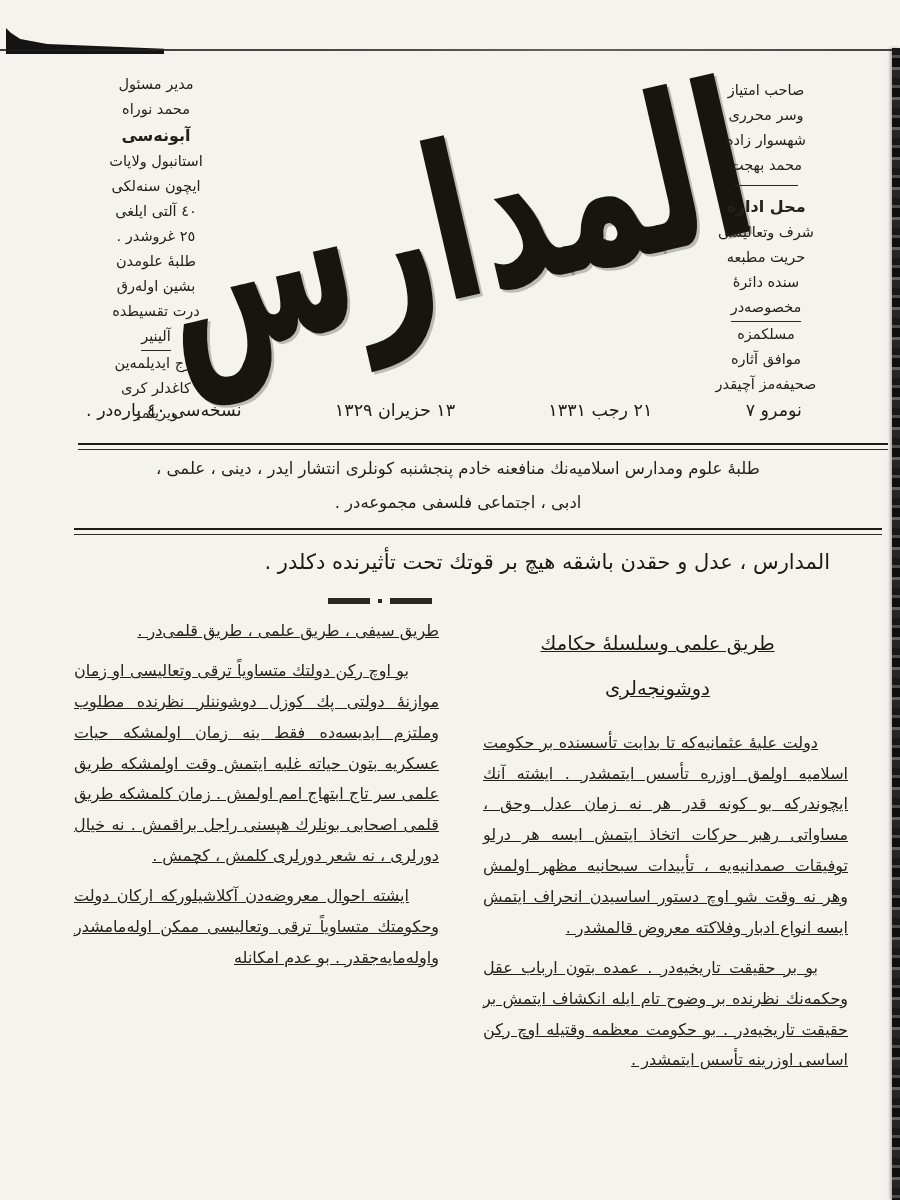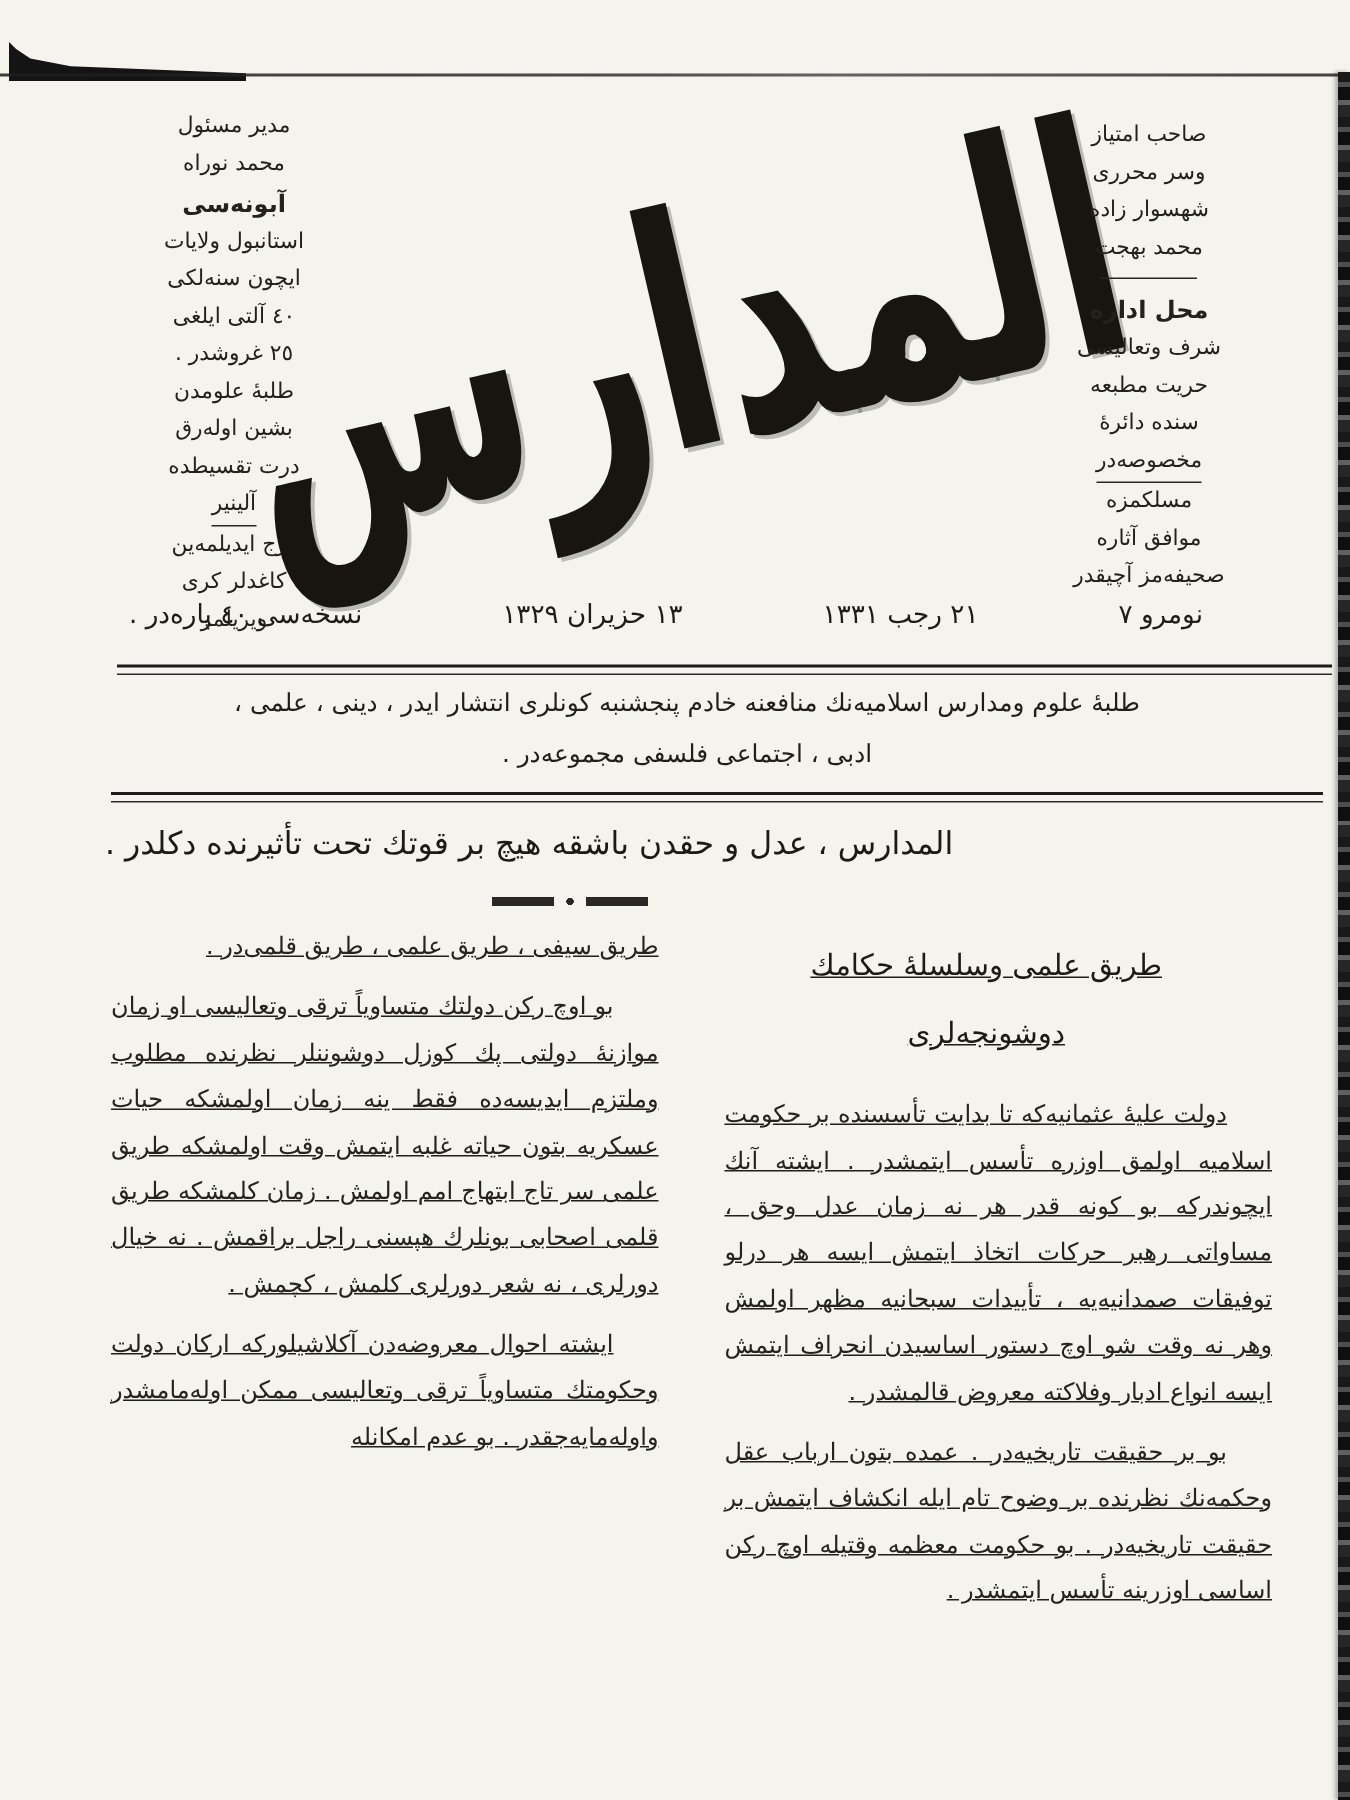--- a/index.html
+++ b/index.html
@@ -56,21 +56,21 @@
   .rule-double{position:absolute;height:4px;border-top:2.5px solid #1e1c19;border-bottom:1.2px solid #2c2926;}
   #rule-a{left:78px;top:443px;width:810px;}
   #rule-b{left:74px;top:528px;width:808px;}
   
   #subtitle{
     position:absolute;left:100px;top:452px;width:716px;text-align:center;
     font-size:16.5px;line-height:2.05;color:#211d19;
   }
   
   #motto{
-    position:absolute;left:70px;top:550px;width:760px;text-align:left;
+    position:absolute;left:70px;top:550px;width:760px;text-align:right;
     font-size:21px;color:#1d1a16;
   }
   #motto-ornament{
     position:absolute;left:328px;top:598px;width:104px;height:6px;
     background:
       radial-gradient(circle at 50% 50%, #2a2724 0 2.4px, transparent 2.5px),
       linear-gradient(to right,#2a2724 0 40%,transparent 40% 60%,#2a2724 60% 100%);
     background-size:100% 100%;background-position:center;background-repeat:no-repeat;
   }
   

